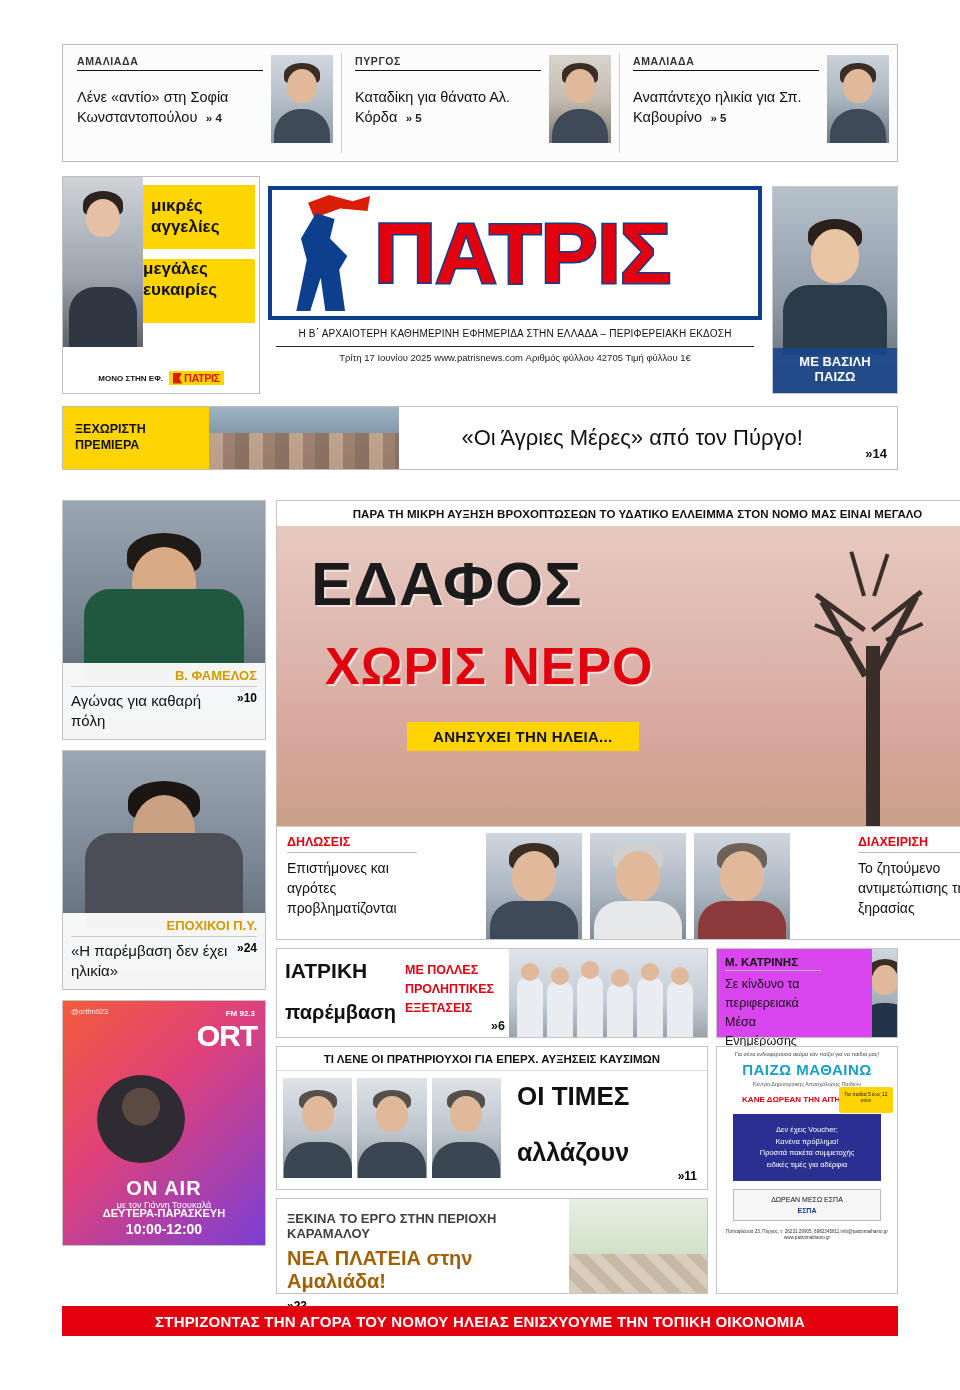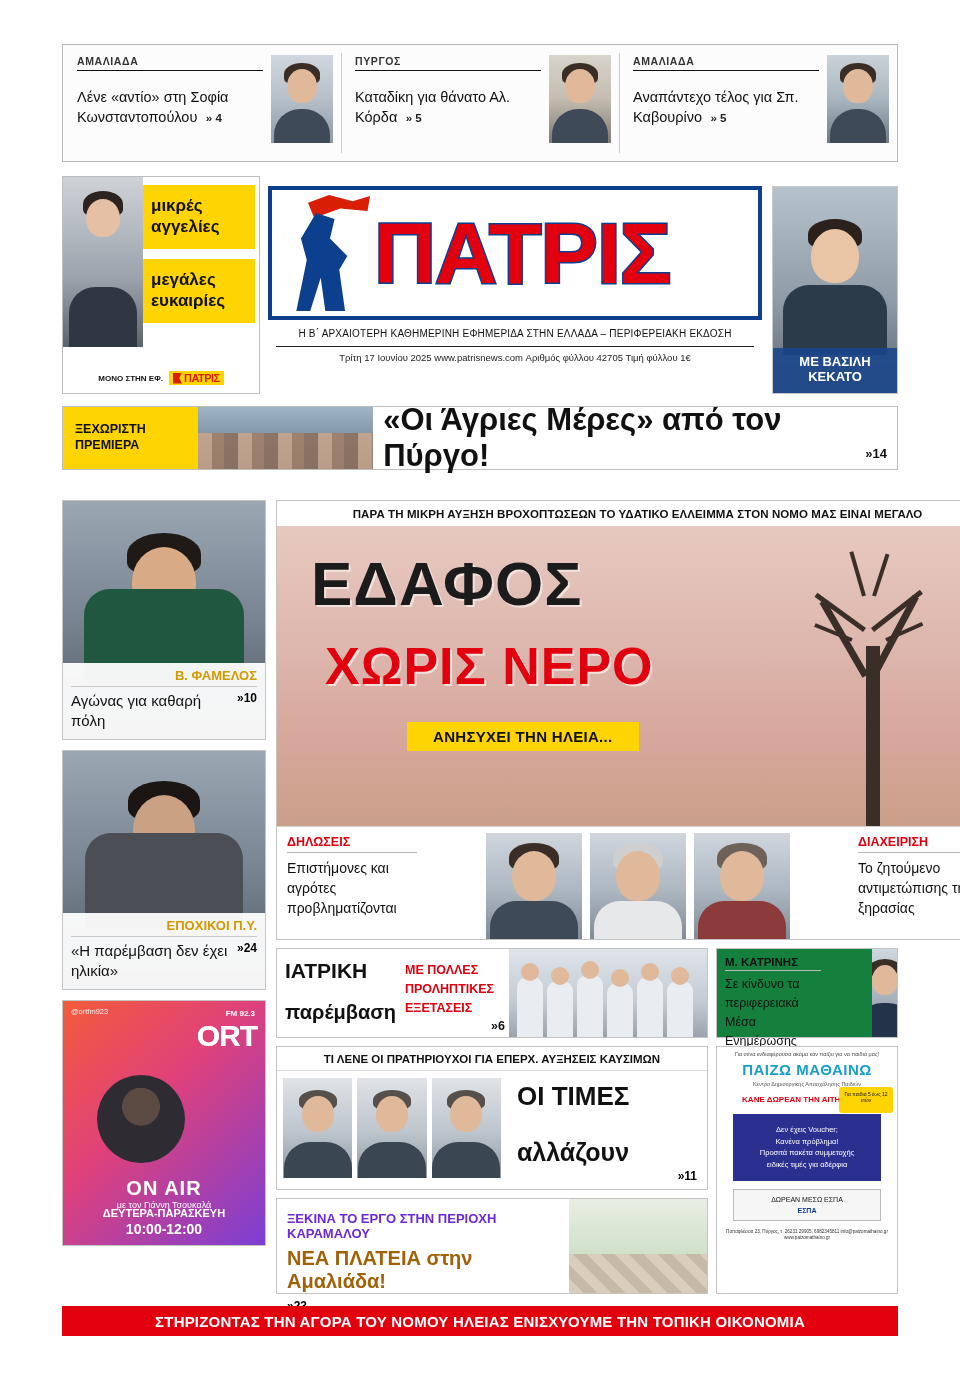--- a/index.html
+++ b/index.html
@@ -131,22 +131,21 @@
     display: flex; flex-direction: column;
     justify-content: center;
     padding-left: 8px;
   }
   .ad-yellow2 {
     position: absolute;
     left: 80px; top: 82px;
     width: 112px; height: 64px;
     background: #ffd400;
     display: flex; flex-direction: column;
-    justify-content: center;
-    padding-left: 8px;
+    justify-content: flex-start;
   }
   .ad-yellow span, .ad-yellow2 span {
     font-size: 17px; font-weight: 700; color: #111; line-height: 1.22;
   }
   .ad-bottom {
     position: absolute;
     left: 0; bottom: 8px;
     width: 100%;
     display: flex; align-items: center; justify-content: center;
     gap: 6px;
@@ -269,21 +268,21 @@
   }
   .prem-photo::after {
     content:"";
     position:absolute; left:0; right:0; bottom:0; height:58%;
     background: repeating-linear-gradient(90deg,#c9a58a 0 14px,#a37e66 14px 26px,#8e6f5c 26px 40px);
     opacity: .85;
   }
   .prem-title {
     flex: 1 1 auto;
     display: flex; align-items: center; justify-content: center;
-    font-size: 31px; font-weight: 700; color: #111;
+    font-size: 22px; font-weight: 400; color: #111;
     padding: 0 10px;
   }
   .prem-page {
     display: flex; align-items: flex-end; justify-content: flex-end;
     font-size: 13px; font-weight: 700; color: #111;
     padding: 0 10px 8px 0;
   }
 
   
   .left-col {
@@ -455,21 +454,21 @@
     position: relative; overflow: hidden;
   }
   .grp { position: absolute; bottom: 0; width: 26px; height: 60px; background: #e9edf1; border-radius: 10px 10px 0 0; }
   .grp::before { content:""; position:absolute; left:50%; transform:translateX(-50%); top:-14px; width:18px; height:18px; border-radius:50%; background:#e0b99b; }
 
   .katrinis {
     position: absolute;
     left: 716px; top: 948px;
     width: 182px; height: 90px;
     border: 1px solid #c4c4c4;
-    background: #15803d;
+    background: #d946ef;
     display: flex;
     gap: 45px;
   }
   .katrinis-txt { flex: 1 1 auto; padding: 7px 6px 4px 8px; }
   .katrinis-txt .kick { font-size: 11.5px; font-weight: 700; color: #111; border-bottom: 1px solid #bbb; padding-bottom: 2px; margin-bottom: 3px; display:block; }
   .katrinis-txt .txt { font-size: 12.5px; line-height: 1.35; color: #111; }
   .katrinis-txt .pg { display:block; text-align:right; font-size: 11px; font-weight:700; }
   .katrinis-photo {
     width: 68px;
     background: linear-gradient(180deg,#cfd7de 0%,#a9b3bd 55%,#7a848e 100%);
@@ -510,21 +509,21 @@
   
   .plateia {
     position: absolute;
     left: 276px; top: 1198px;
     width: 432px; height: 96px;
     border: 1px solid #c4c4c4;
     background: #fff;
     display: flex;
   }
   .plateia-txt { width: 292px; padding: 12px 8px 6px 10px; }
-  .plateia-txt .kick { color: #6d28d9; font-size: 13px; font-weight: 700; display:block; margin-bottom: 6px; }
+  .plateia-txt .kick { color: #404040; font-size: 13px; font-weight: 700; display:block; margin-bottom: 6px; }
   .plateia-txt .hl { font-size: 20px; font-weight: 700; color: #a16207; }
   .plateia-txt .pg { display:block; font-size: 12px; font-weight: 700; margin-top: 6px; }
   .plateia-img {
     flex: 1 1 auto;
     background: linear-gradient(180deg,#e8efe4 0%,#cfe0c8 60%,#b5cfae 100%);
     position: relative; overflow: hidden;
   }
   .plateia-img::after {
     content:"";
     position:absolute; left:0; right:0; bottom:0; height:42%;
@@ -612,21 +611,21 @@
       <div class="teaser-photo face-b">
         <div class="face-hair"></div>
         <div class="face-head"></div>
         <div class="face-body"></div>
       </div>
     </div>
 
     <div class="teaser">
       <div class="teaser-text">
         <span class="teaser-kicker">ΑΜΑΛΙΑΔΑ</span>
-        <span class="teaser-head">Αναπάντεχο τέλος για Σπ. Καβουρίνο</span>
+        <span class="teaser-head">Αναπάντεχο ηλικία για Σπ. Καβουρίνο</span>
         <span class="teaser-page">» 5</span>
       </div>
       <div class="teaser-photo face-c">
         <div class="face-hair"></div>
         <div class="face-head"></div>
         <div class="face-body"></div>
       </div>
     </div>
   </div>
 
@@ -667,21 +666,21 @@
       <div class="masthead-rule"></div>
       <div class="masthead-info">Τρίτη 17 Ιουνίου 2025  www.patrisnews.com  Αριθμός φύλλου 42705 Τιμή φύλλου 1€</div>
     </div>
 
     <div class="mast-right">
       <div class="face-hair"></div>
       <div class="face-head"></div>
       <div class="face-body"></div>
       <div class="mast-right-cap">
         <div>ΜΕ ΒΑΣΙΛΗ</div>
-        <div>ΚΕΚΑΤΟ</div>
+        <div>ΠΑΙΖΩ</div>
       </div>
     </div>
   </div>
 
   <div class="premiere">
     <div class="prem-yellow">
       <span>ΞΕΧΩΡΙΣΤΗ</span>
       <span>ΠΡΕΜΙΕΡΑ</span>
     </div>
     <div class="prem-photo"></div>

